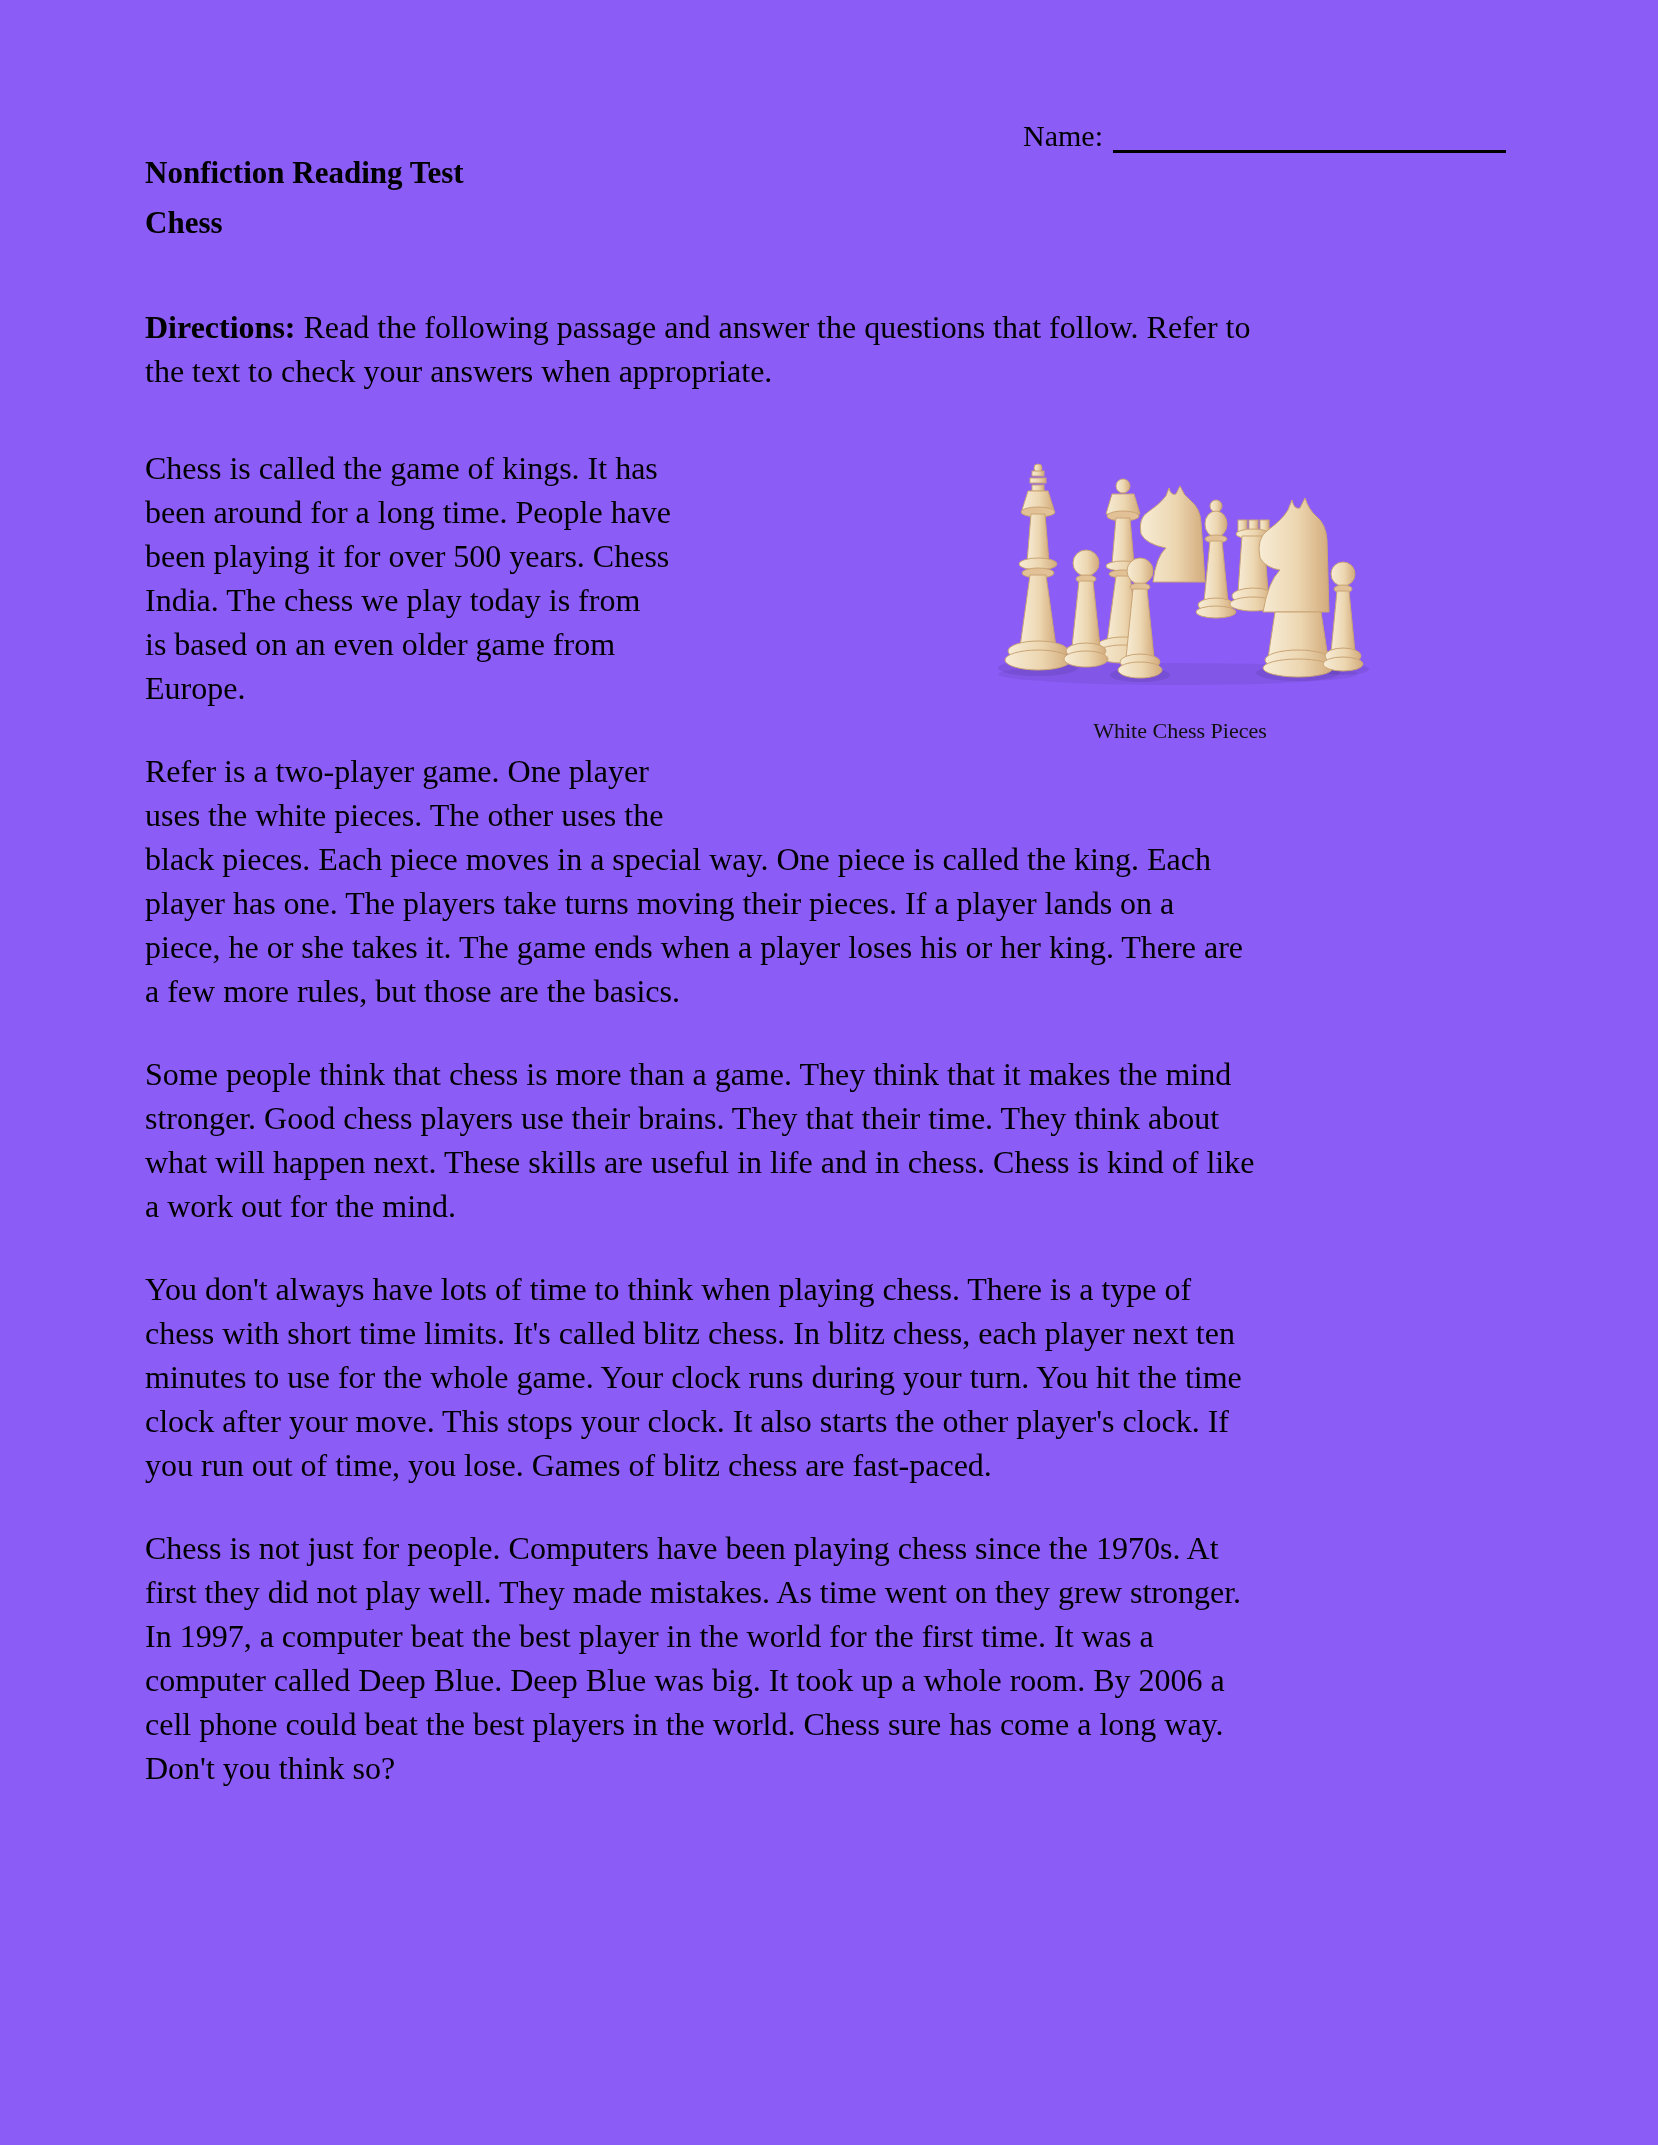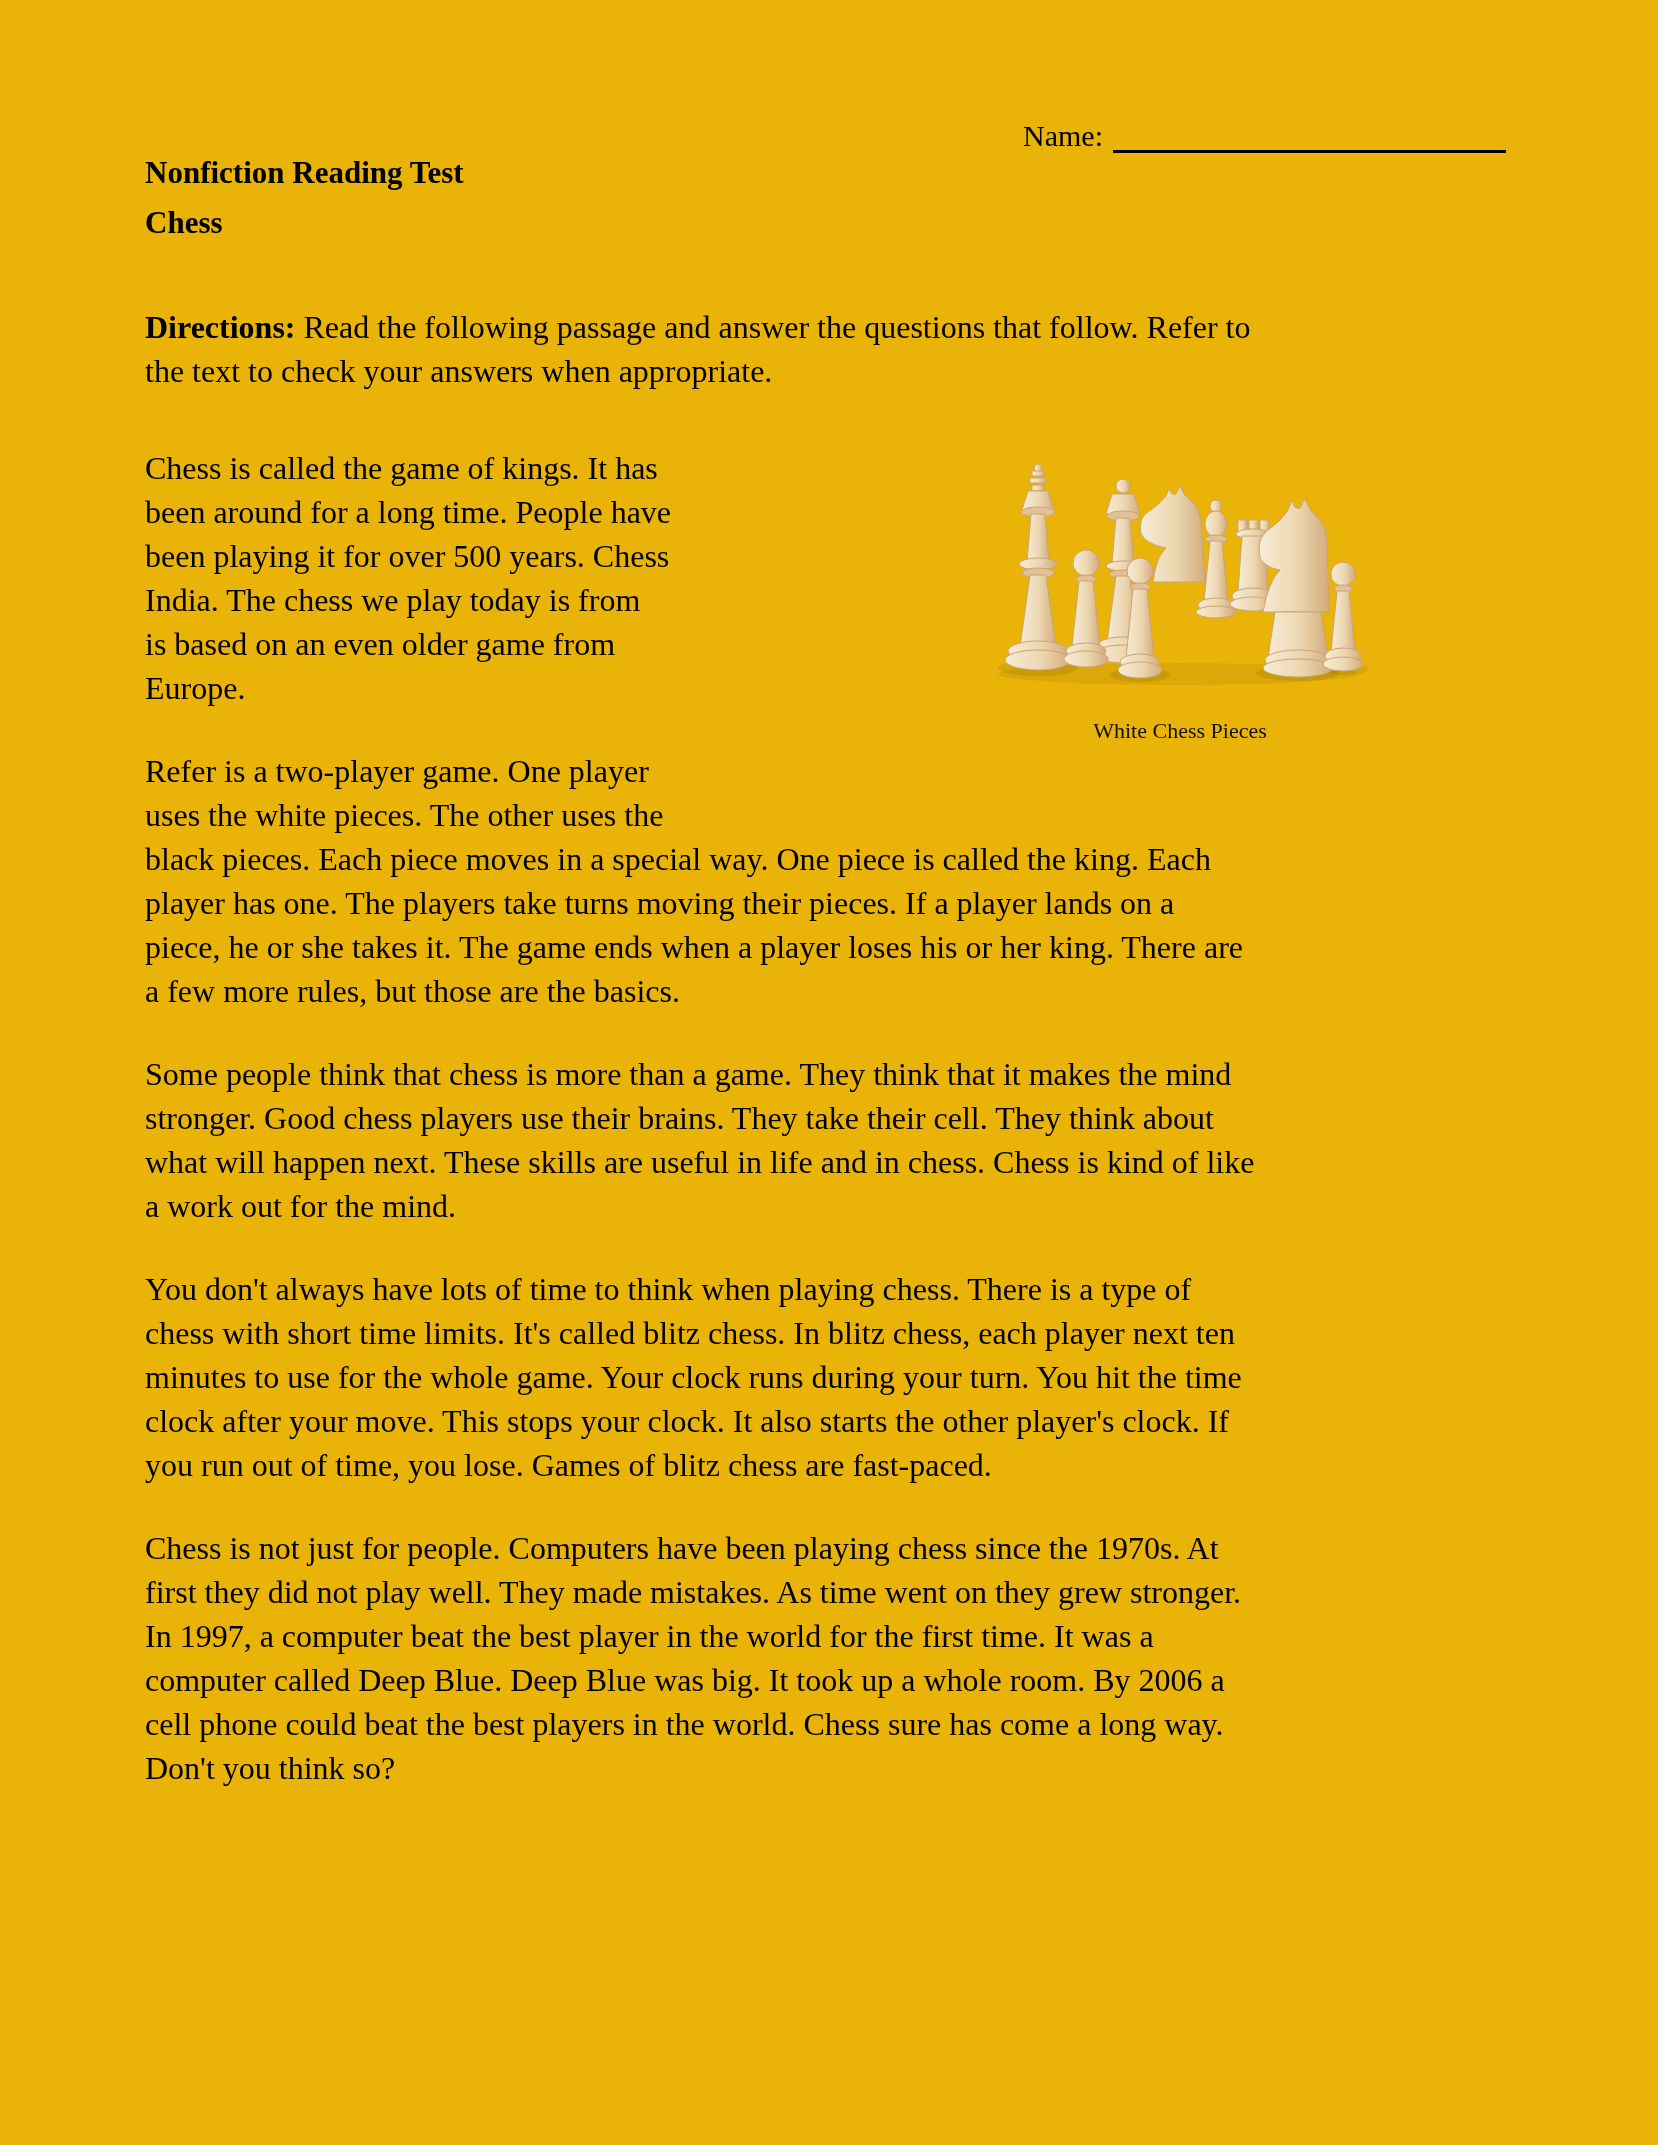--- a/index.html
+++ b/index.html
@@ -1,20 +1,20 @@
 <!DOCTYPE html>
 <html><head>
 <meta charset="utf-8">
 <style>
   html, body { margin: 0; padding: 0; background: #ffffff; }
   .page {
     position: relative;
     width: 1658px;
     height: 2145px;
-    background: #eab308;
+    background: #8b5cf6;
     font-family: "Liberation Serif", serif;
     color: #000000;
     overflow: hidden;
   }
   
   .name-row {
     position: absolute;
     left: 1023px;
     top: 116px;
     display: flex;
@@ -209,21 +209,21 @@
     <div class="para">
       <div class="line">Refer is a two-player game. One player</div>
       <div class="line">uses the white pieces. The other uses the</div>
       <div class="line">black pieces. Each piece moves in a special way. One piece is called the king. Each</div>
       <div class="line">player has one. The players take turns moving their pieces. If a player lands on a</div>
       <div class="line">piece, he or she takes it. The game ends when a player loses his or her king. There are</div>
       <div class="line">a few more rules, but those are the basics.</div>
     </div>
     <div class="para">
       <div class="line">Some people think that chess is more than a game. They think that it makes the mind</div>
-      <div class="line">stronger. Good chess players use their brains. They take their cell. They think about</div>
+      <div class="line">stronger. Good chess players use their brains. They that their time. They think about</div>
       <div class="line">what will happen next. These skills are useful in life and in chess. Chess is kind of like</div>
       <div class="line">a work out for the mind.</div>
     </div>
     <div class="para">
       <div class="line">You don't always have lots of time to think when playing chess. There is a type of</div>
       <div class="line">chess with short time limits. It's called blitz chess. In blitz chess, each player next ten</div>
       <div class="line">minutes to use for the whole game. Your clock runs during your turn. You hit the time</div>
       <div class="line">clock after your move. This stops your clock. It also starts the other player's clock. If</div>
       <div class="line">you run out of time, you lose. Games of blitz chess are fast-paced.</div>
     </div>

